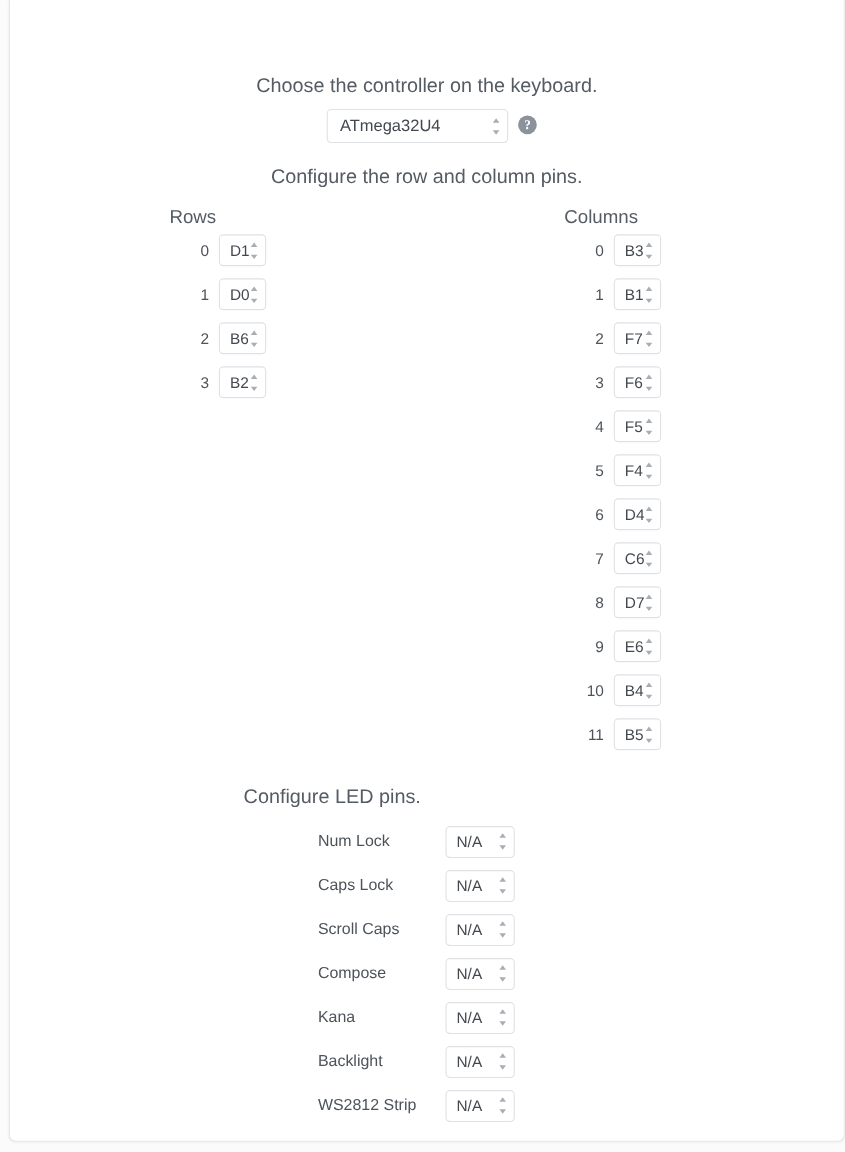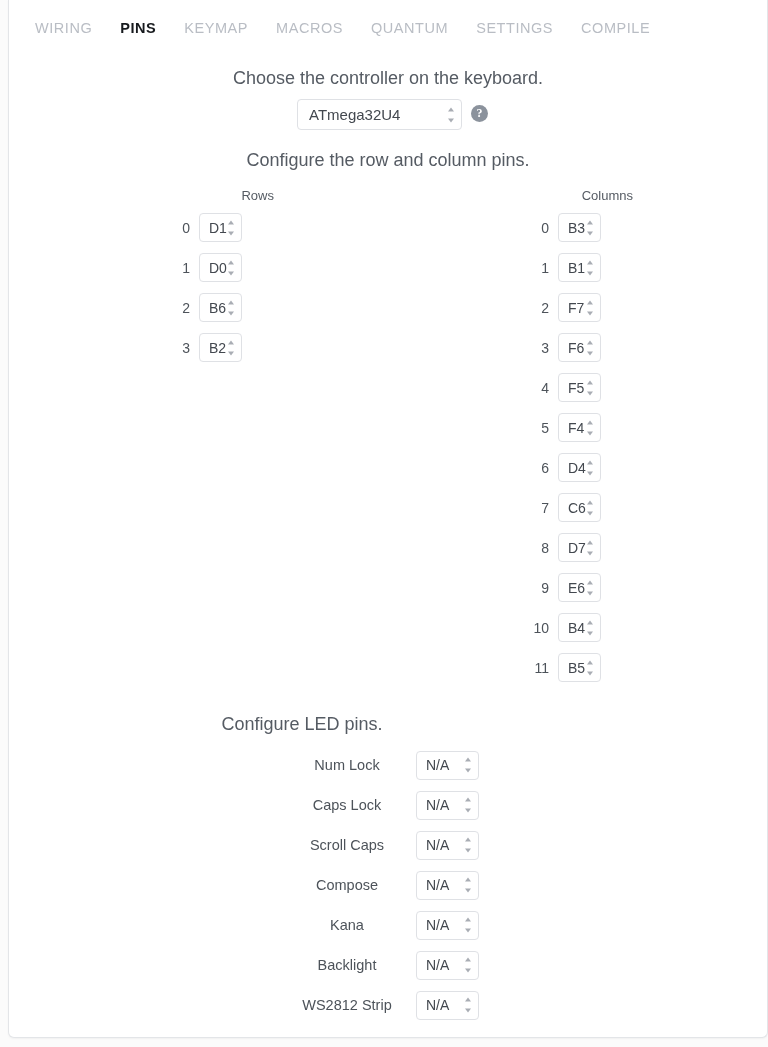--- a/index.html
+++ b/index.html
@@ -129,23 +129,23 @@
     font-weight: 700;
     line-height: 17px;
     text-align: center;
     cursor: pointer;
     font-family: "Liberation Serif", serif;
   }
 
   
   .matrix-head {
     position: absolute;
-    font-size: 13px;
+    font-size: 17px;
     color: #555b63;
-    text-align: right;
+    text-align: left;
     width: 120px;
   }
   #rows-head    { left: 145px; top: 188px; }
   #columns-head { left: 504px; top: 188px; }
 
   .pinrow {
     position: absolute;
     display: flex;
     align-items: center;
     height: 29px;
@@ -170,41 +170,32 @@
     left: 280px;
     top: 745px;
   }
   .ledrow {
     height: 40px;
     display: flex;
     align-items: center;
   }
   .ledrow .lbl {
     width: 116px;
-    text-align: center;
-    margin-right: 11px;
+    text-align: left;
+    margin-right: 0;
     font-size: 14.5px;
     color: #4d535a;
   }
   .ledrow .sel { width: 63px; }
 </style>
 </head>
 <body>
 
 <div class="card">
 
-  <div class="tabbar">
-      <div class="tab">WIRING</div>
-      <div class="tab active">PINS</div>
-      <div class="tab">KEYMAP</div>
-      <div class="tab">MACROS</div>
-      <div class="tab">QUANTUM</div>
-      <div class="tab">SETTINGS</div>
-      <div class="tab">COMPILE</div>
-    </div>
 
   <div class="hint" id="hint-controller">Choose the controller on the keyboard.</div>
 
   <div class="sel" id="controller-select">
     <span class="val">ATmega32U4</span>
     <span class="spin">
       <i class="up"></i>
         <i class="dn"></i>
     </span>
   </div>

